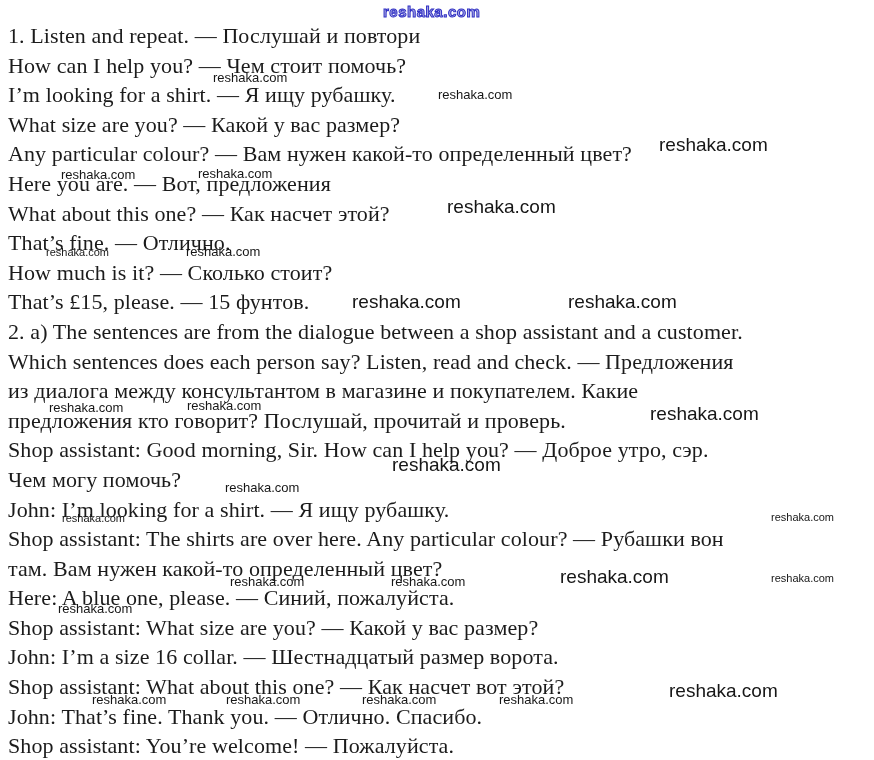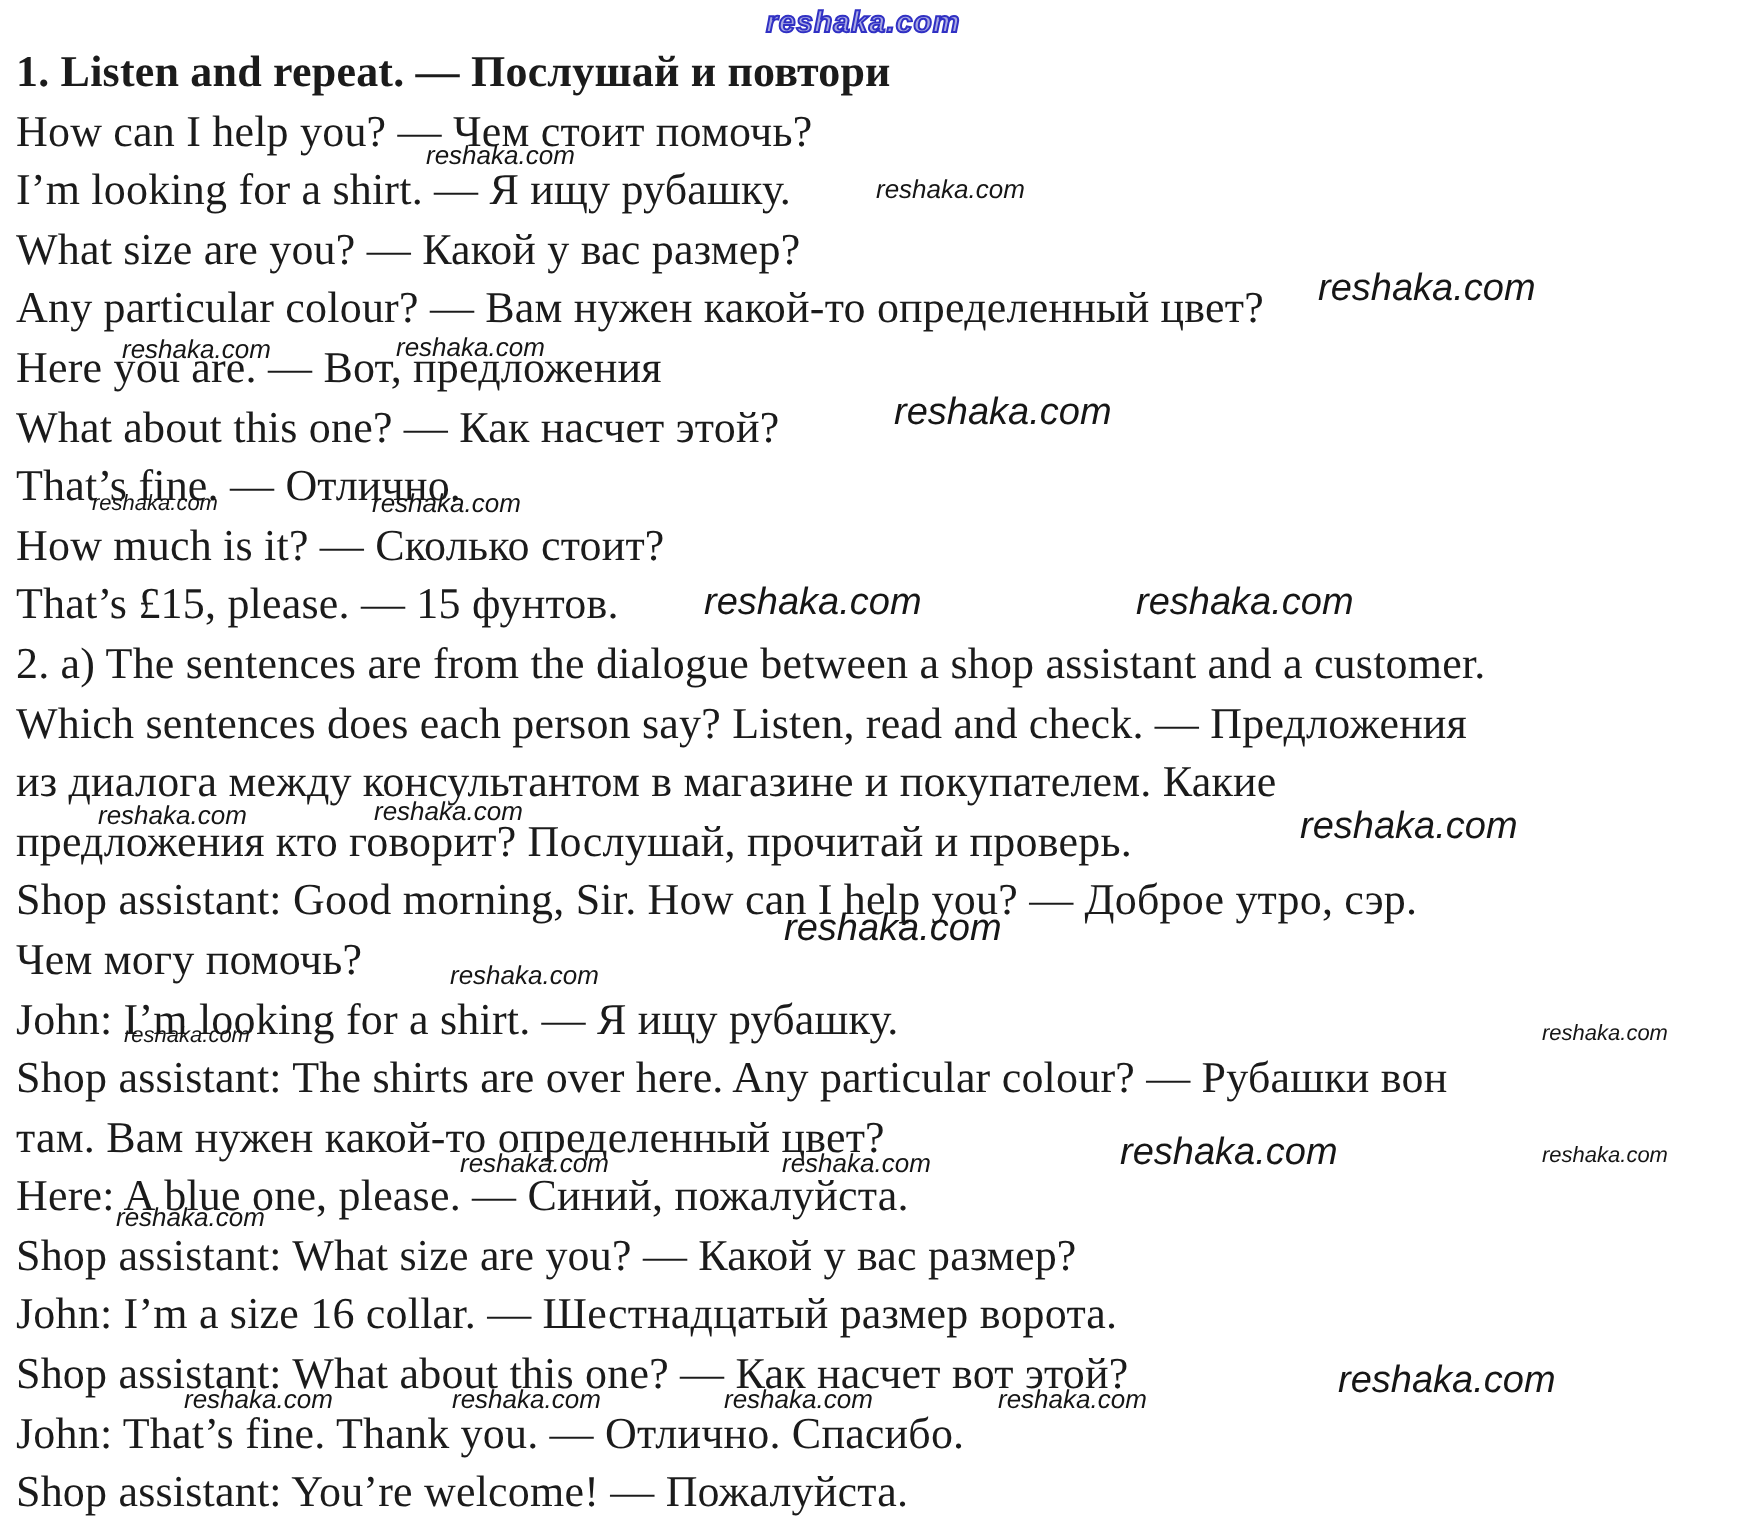--- a/index.html
+++ b/index.html
@@ -18,32 +18,31 @@
     position: absolute;
     left: 0; top: 0;
     width: 874px;
     padding: 21px 4px 0 8px;
     font-size: 22px;
     line-height: 29.6px;
     color: #1b1b1b;
     letter-spacing: 0.1px;
   }
   .line { white-space: nowrap; }
-  .line.bold { font-weight: bold; }
+  .line.bold { font-weight: normal; }
   .wm-layer {
     position: absolute;
     left: 0; top: 0; width: 874px; height: 760px;
     pointer-events: none;
   }
   .wm {
     position: absolute;
     font-family: "Liberation Sans", sans-serif;
     color: #161616;
     white-space: nowrap;
-    font-style: italic;
   }
   .wm.tiny  { font-size: 11px; }
   .wm.small { font-size: 13px; }
   .wm.large { font-size: 19px; font-weight: 500; }
   .wm.outline {
     font-size: 15px;
     font-weight: bold;
     color: #a8a8e2;
     -webkit-text-stroke: 1px #3030c4;
     letter-spacing: 0.5px;

